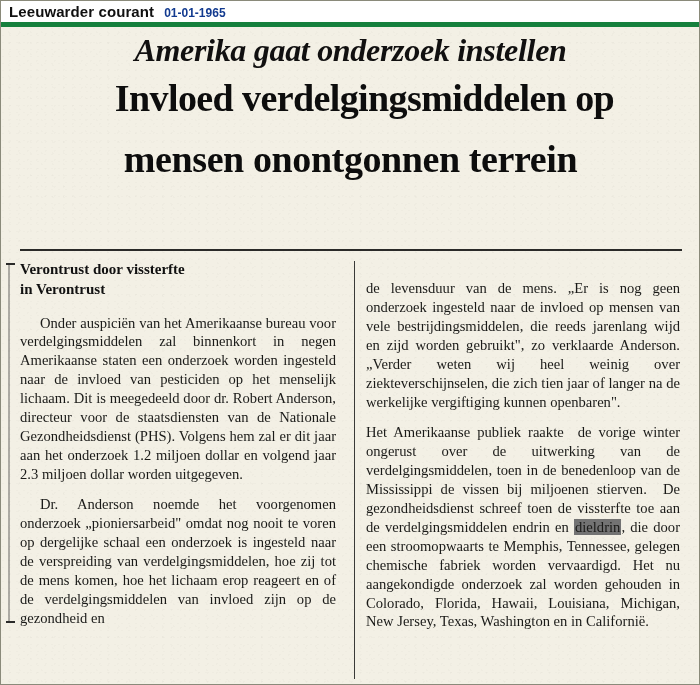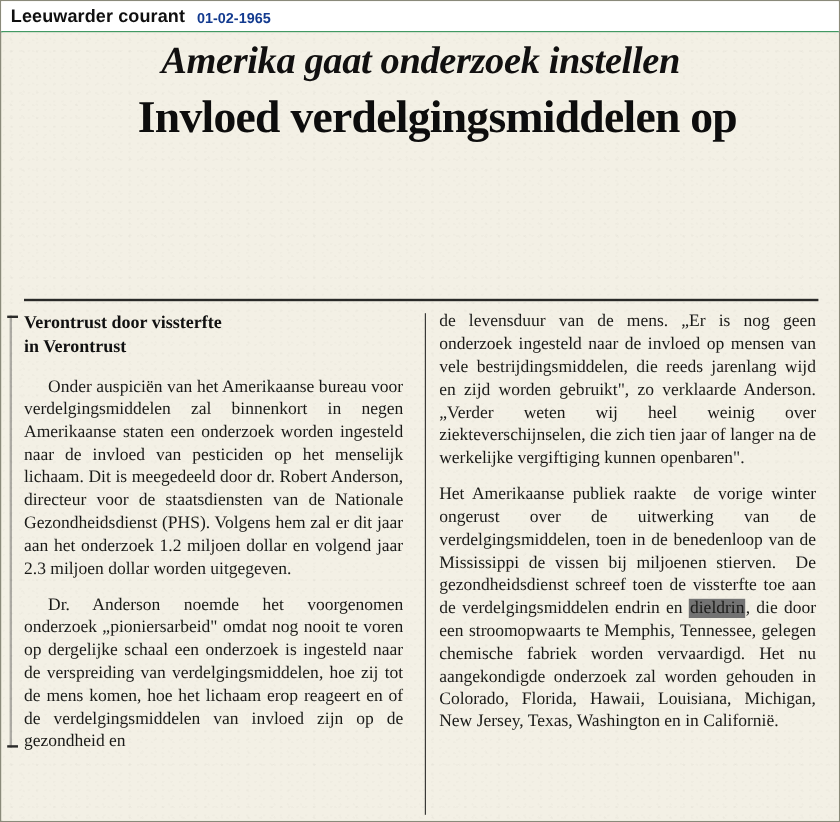--- a/index.html
+++ b/index.html
@@ -27,21 +27,21 @@
     position: absolute;
     top: 0;
     left: 0;
     width: 698px;
     height: 26px;
     background: #ffffff;
     display: flex;
     align-items: center;
     padding-left: 8px;
     box-sizing: border-box;
-    border-bottom: 1px solid #15803d;
+    border-bottom: 5px solid #15803d;
   }
   .paper-name {
     font-family: "Liberation Sans", sans-serif;
     font-size: 15px;
     font-weight: bold;
     color: #101010;
     letter-spacing: 0.1px;
   }
   .paper-date {
     font-family: "Liberation Sans", sans-serif;
@@ -134,21 +134,21 @@
     left: 18px;
     width: 664px;
     display: flex;
     gap: 0;
   }
   .col {
     width: 330px;
     box-sizing: border-box;
   }
   .col-left { padding-right: 14px; }
-  .col-right { padding-left: 16px; }
+  .col-right { padding-left: 16px; margin-top: 20px; }
 
   .divider {
     position: absolute;
     top: 234px;
     left: 352px;
     width: 1px;
     height: 418px;
     background: #3a3a38;
   }
 
@@ -207,28 +207,29 @@
     opacity: 0.35;
   }
 </style>
 </head>
 <body>
 
 <div class="page">
 
   <div class="header">
     <span class="paper-name">Leeuwarder courant</span>
-    <span class="paper-date">01-02-1965</span>
+    <span class="paper-date">01-01-1965</span>
   </div>
 
   <div class="clip">
 
     <div class="headlines">
       <div class="kicker">Amerika gaat onderzoek instellen</div>
       <div class="main-head">Invloed verdelgingsmiddelen op</div>
+      <div class="main-head-2">mensen onontgonnen terrein</div>
     </div>
 
     <div class="rule"></div>
 
     <div class="crop-tl"></div>
     <div class="crop-bl"></div>
     <div class="edge-left"></div>
 
     <div class="divider"></div>
 

